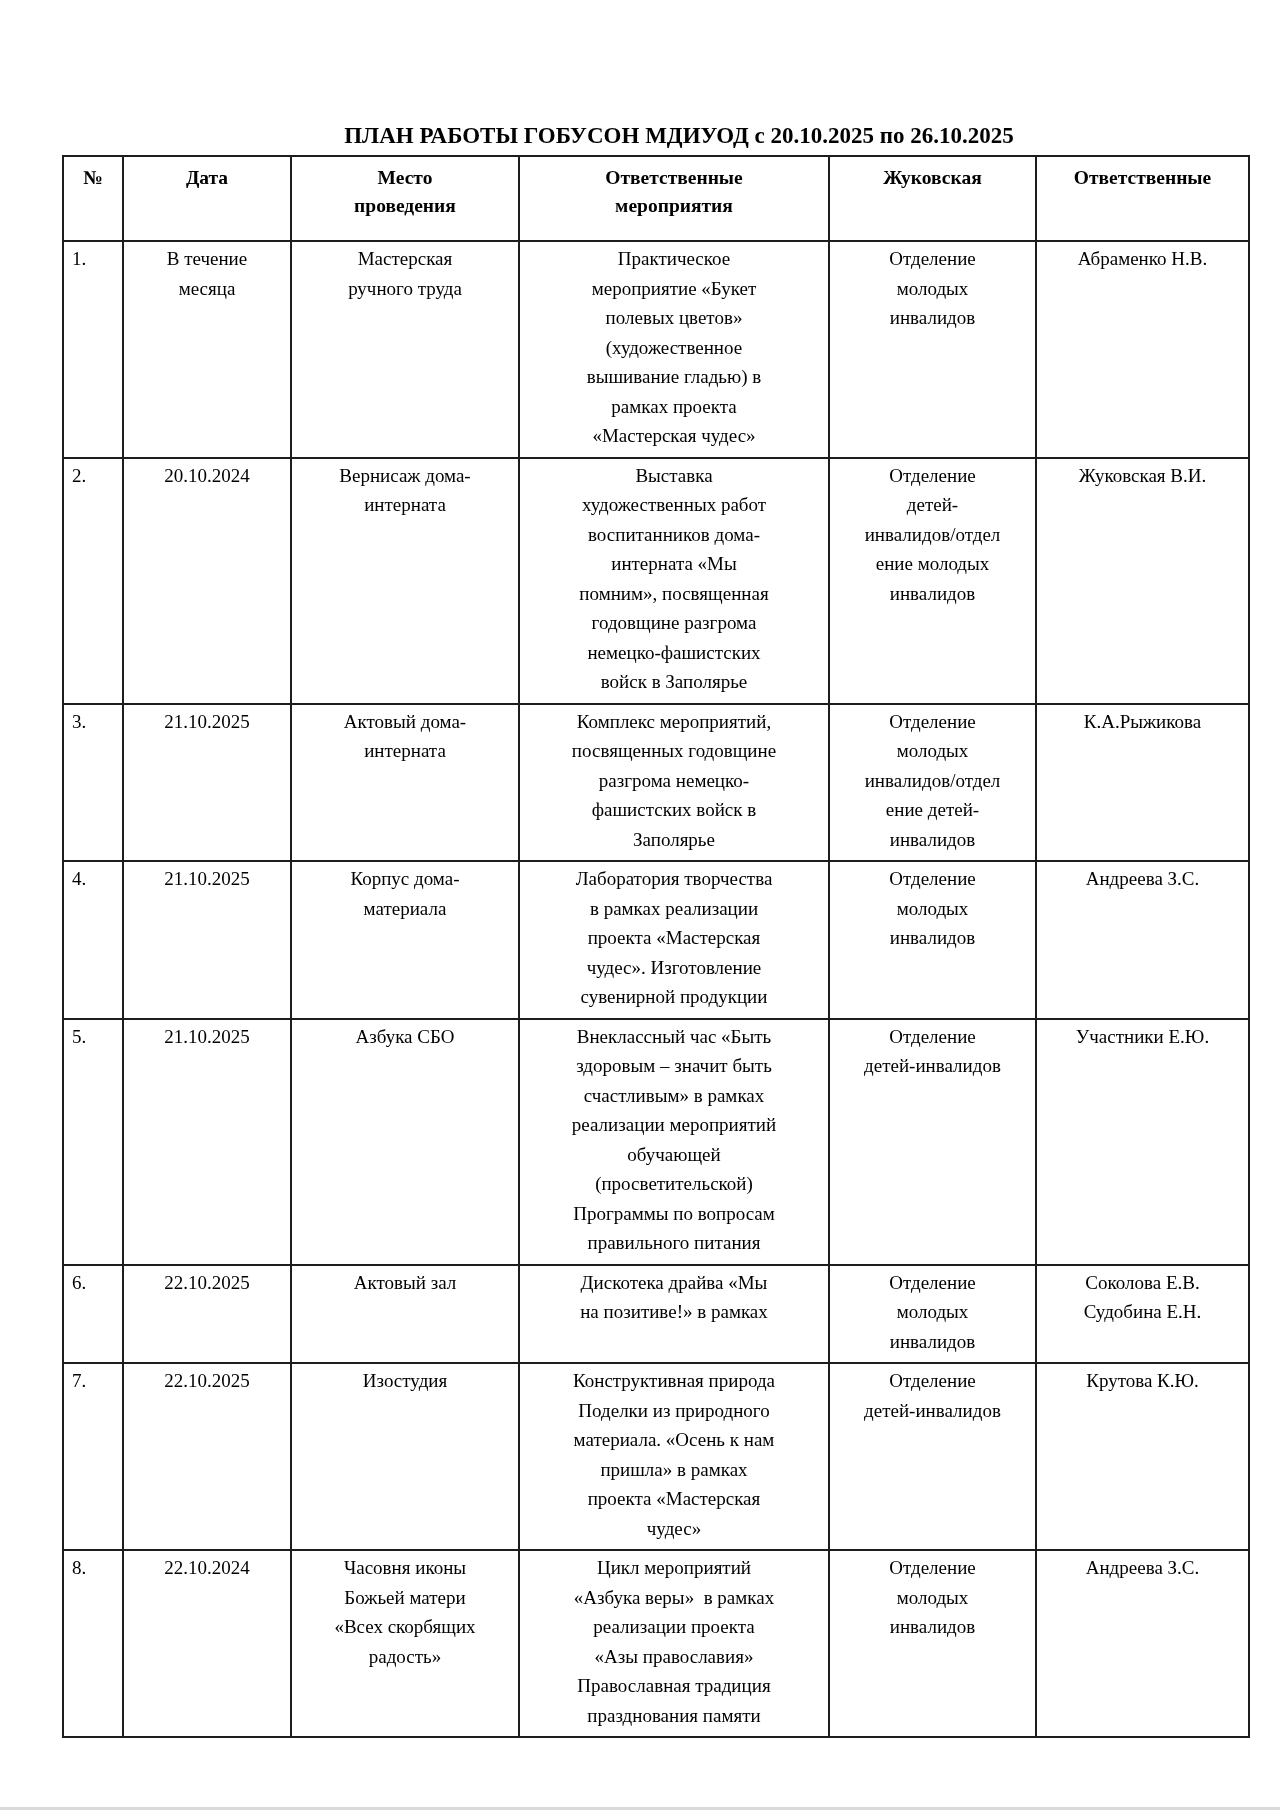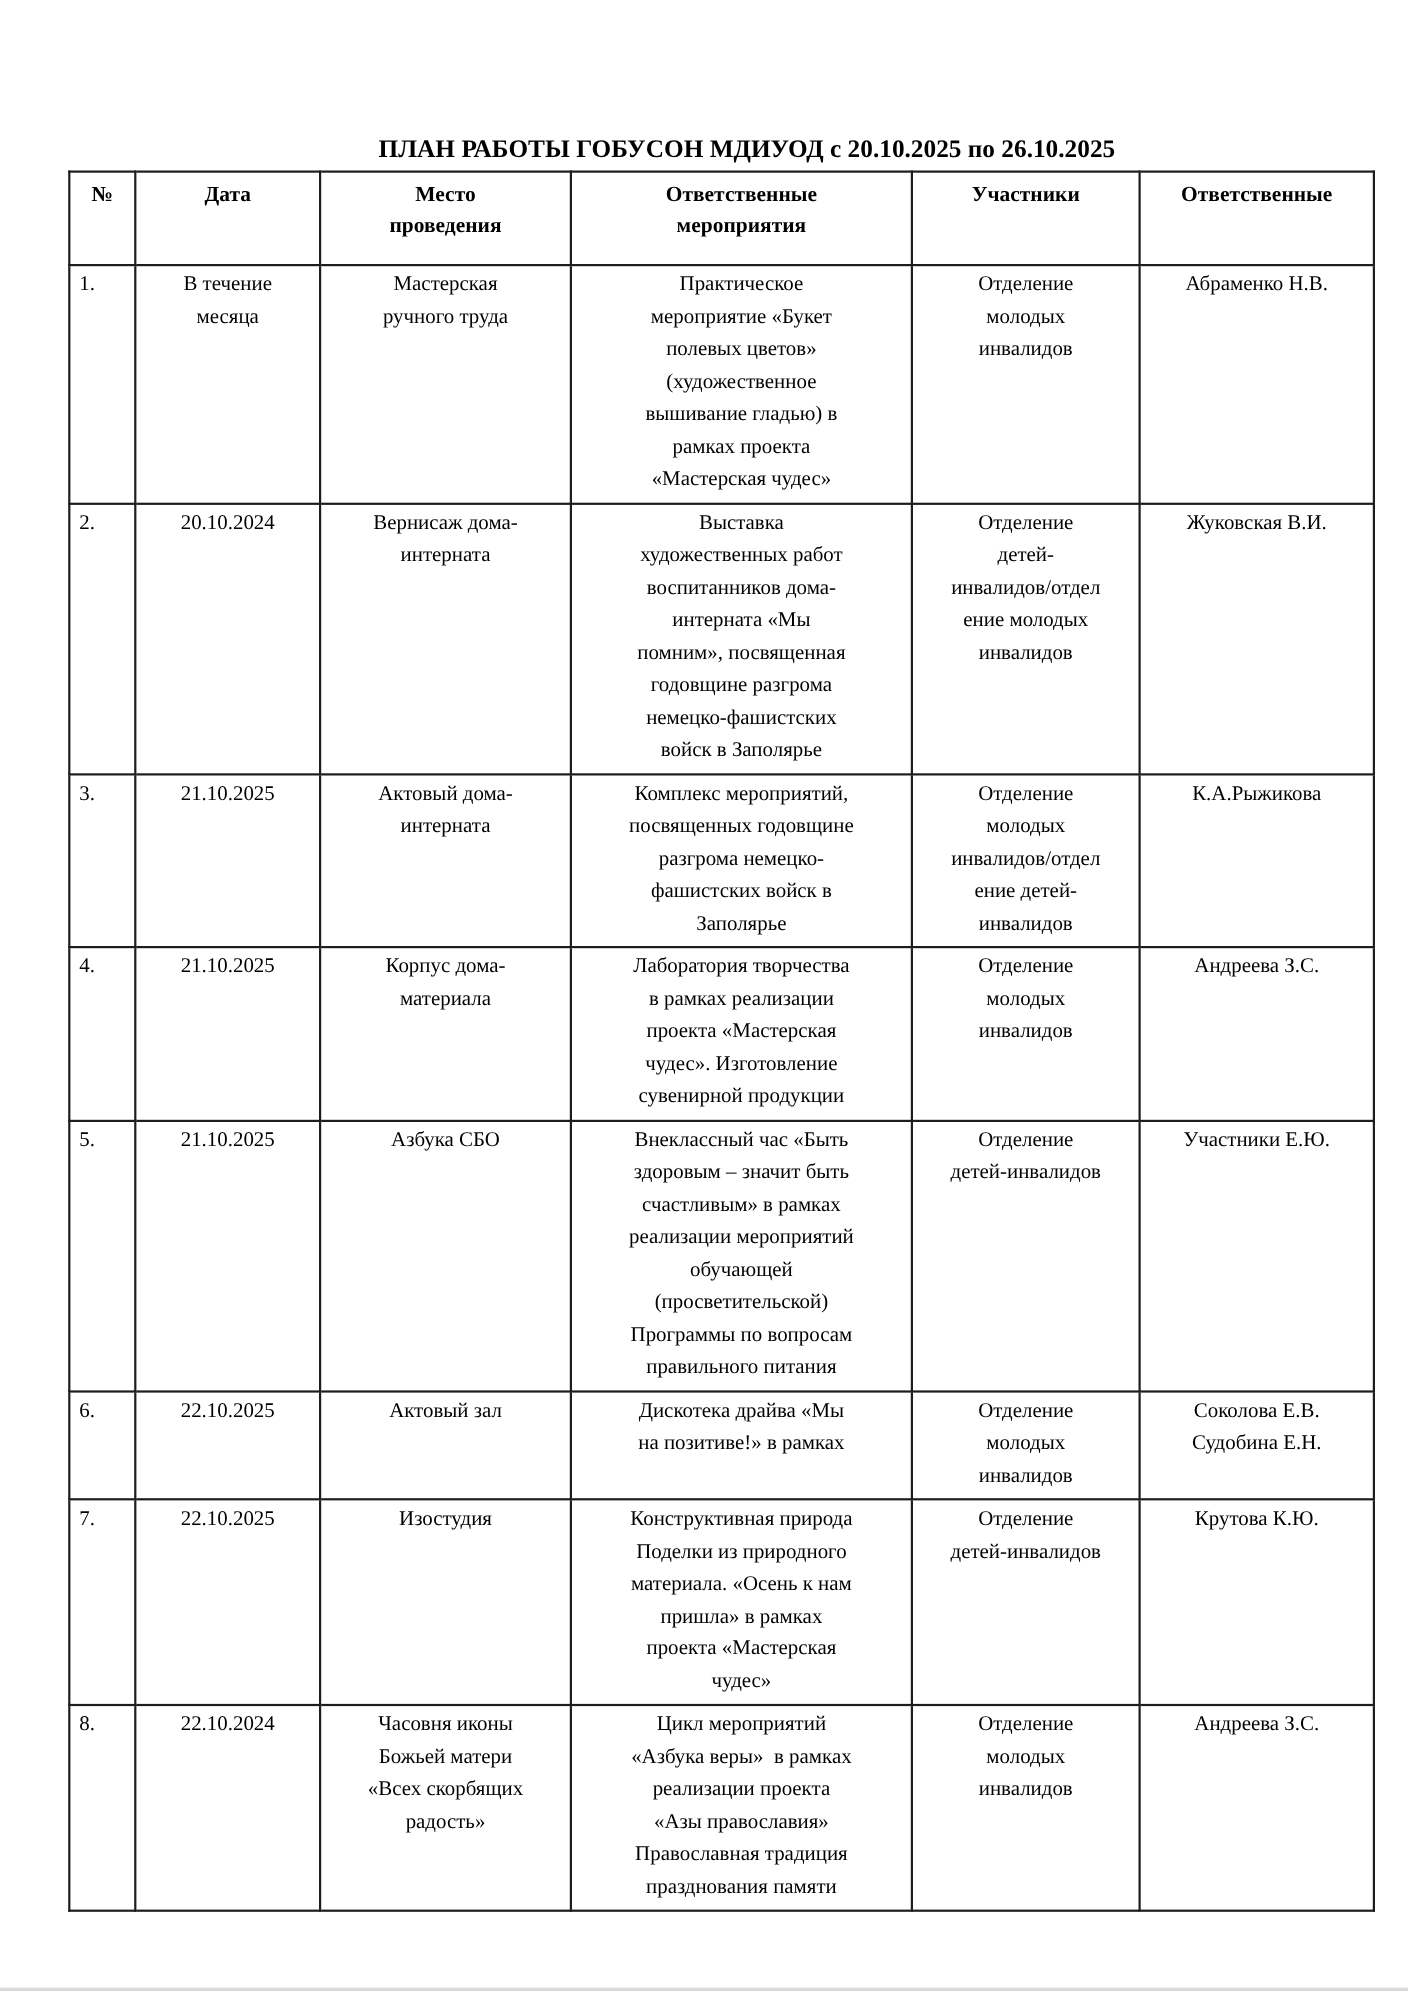--- a/index.html
+++ b/index.html
@@ -80,21 +80,21 @@
     <col style="width:213px">
   </colgroup>
   <thead>
     <tr>
       <th>№</th>
       <th>Дата</th>
       <th>Место
 проведения</th>
       <th>Ответственные
 мероприятия</th>
-      <th>Участники</th>
+      <th>Жуковская</th>
       <th>Ответственные</th>
     </tr>
   </thead>
   <tbody>
       <tr>
         <td class="num">1.</td>
         <td class="date">В течение
 месяца</td>
         <td class="place">Мастерская
 ручного труда</td>

